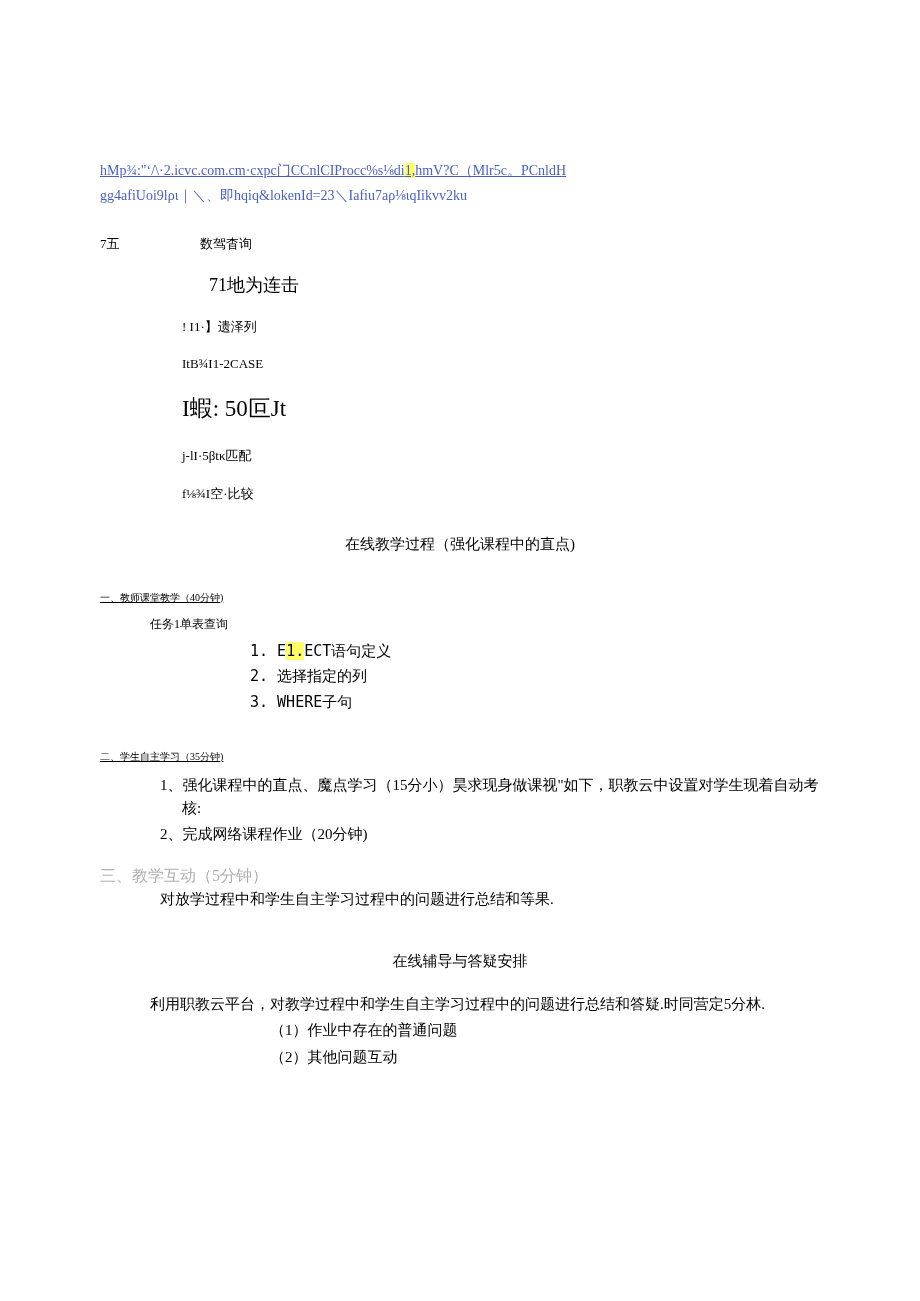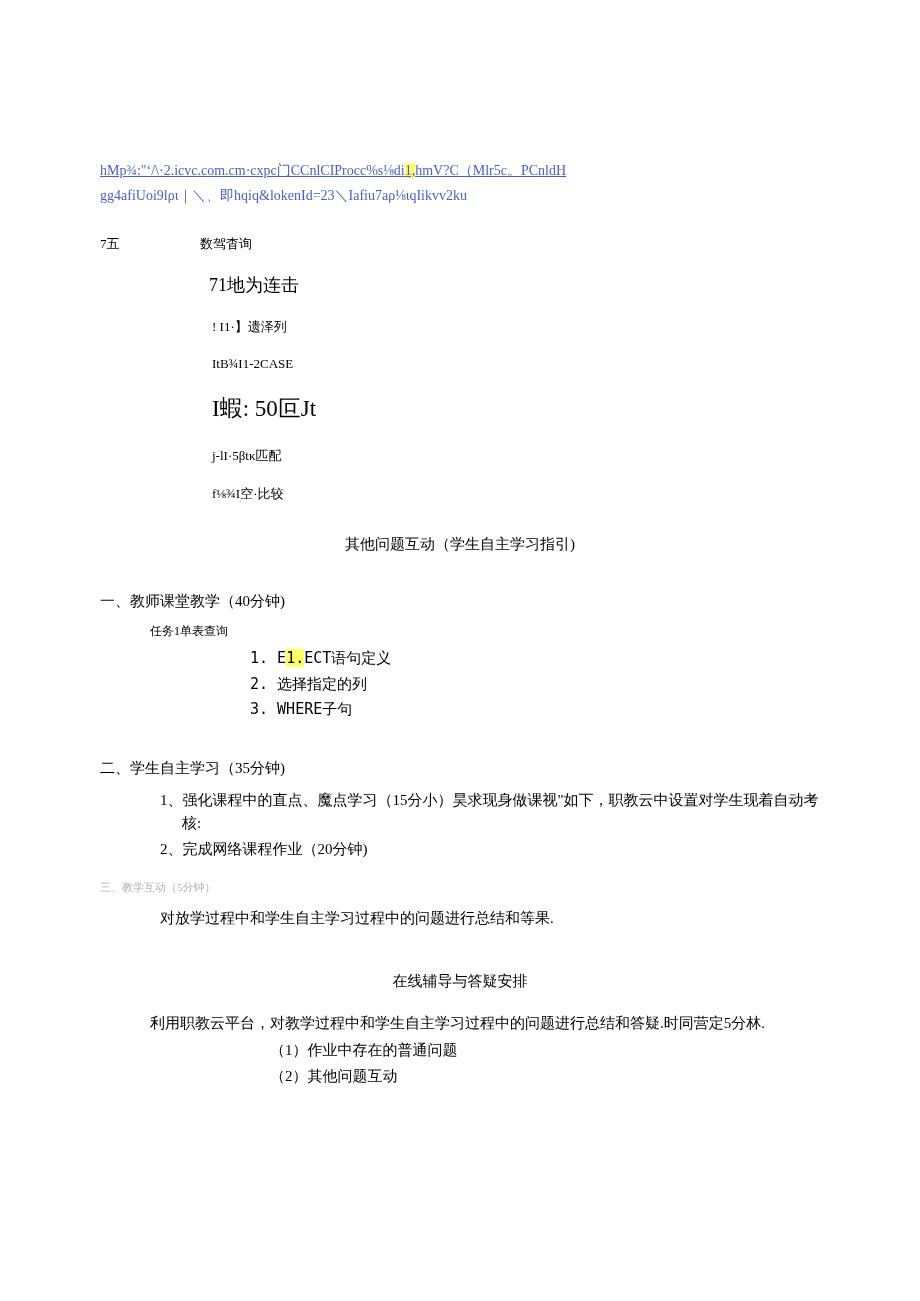--- a/index.html
+++ b/index.html
@@ -32,50 +32,50 @@
     .sec7-row1 {
       display: flex;
     }
     .sec7-num { width: 100px; }
     .sec71 {
       margin-left: 109px;
       margin-top: 18px;
       font-size: 18px;
     }
     .outline-list {
-      margin-left: 112px;
+      margin-left: 82px;
       margin-top: 18px;
       font-size: 13px;
     }
     .outline-item {
       margin-bottom: 18px;
     }
     .uline { }
     .big-line {
       font-family: "SimSun", serif;
       font-size: 23px;
       margin-bottom: 20px;
     }
     .centered-heading {
       text-align: center;
       font-size: 15px;
       margin-top: 30px;
       margin-bottom: 20px;
     }
     .section-title {
-      font-size: 15px;
+      font-size: 10px;
       margin-top: 34px;
       margin-bottom: 10px;
+      text-decoration: underline;
     }
     .section-title-gray {
-      font-size: 11px;
+      font-size: 16px;
       font-family: "SimSun", serif;
       color: #b0b0b0;
       margin-top: 18px;
-      margin-bottom: 12px;
     }
     .indent1 { margin-left: 50px; }
     .indent1b { margin-left: 60px; }
     .task-title {
       font-size: 12px;
       margin-bottom: 6px;
     }
     .num-list {
       font-family: "SimHei", "Heiti SC", monospace;
       font-size: 15px;
@@ -119,21 +119,21 @@
     </div>
     <div class="outline-item">
       <span class="uline">j-lI·5βtκ匹配</span>
     </div>
     <div class="outline-item">
       <span class="uline">f⅛¾I空·比较</span>
     </div>
   </div>
 </div>
 
-<div class="centered-heading">其他问题互动（学生自主学习指引)</div>
+<div class="centered-heading">在线教学过程（强化课程中的直点)</div>
 
 <div class="section-title">一、教师课堂教学（40分钟)</div>
 <div class="indent1">
   <div class="task-title">任务1单表查询</div>
   <div class="num-list">
     <div>
       <span>1.</span>
       <span>E</span><span class="highlight">1.</span><span>ECT语句定义</span>
     </div>
     <div>

